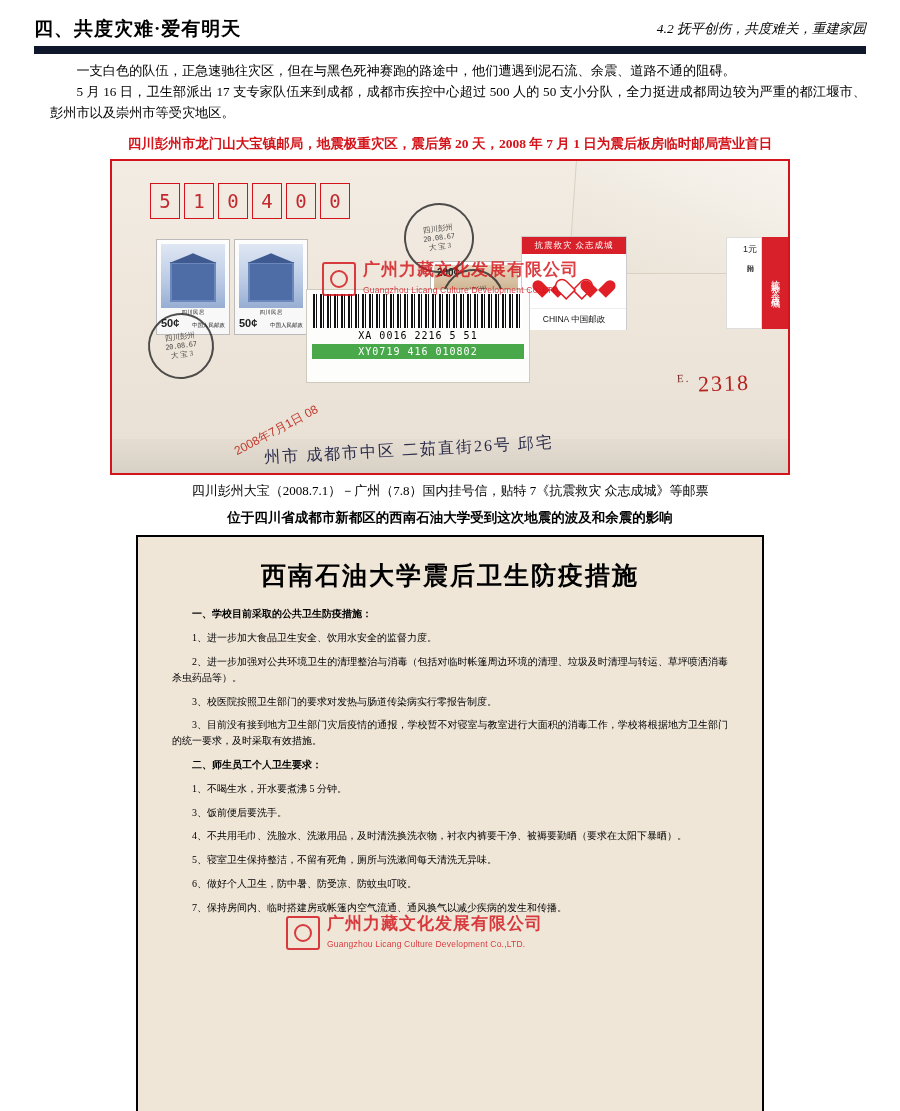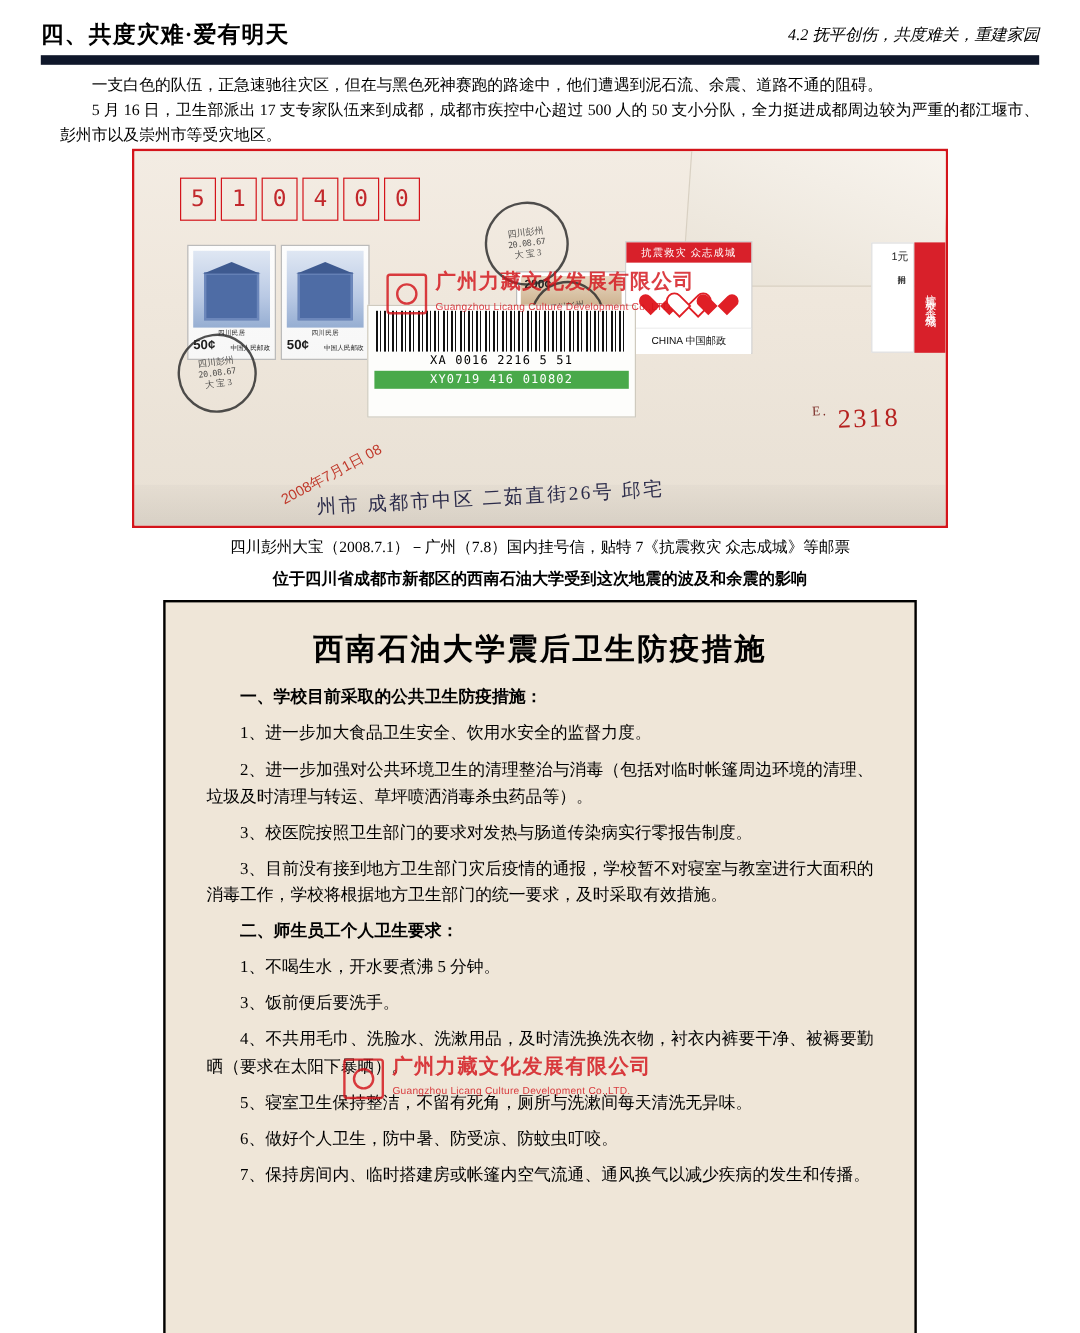--- a/index.html
+++ b/index.html
@@ -408,21 +408,21 @@
   .notice-title {
     text-align: center;
     font-size: 25px;
     font-weight: bold;
     letter-spacing: 2px;
     margin: 6px 0 14px 0;
     font-family: "Liberation Sans", sans-serif;
   }
   .notice p {
     margin: 0 0 8px 0;
-    font-size: 14px;
+    font-size: 10px;
     line-height: 1.58;
     text-align: justify;
     text-indent: 2em;
   }
   .notice p.h {
     font-weight: bold;
   }
   .notice .wm2 {
     position: absolute;
     left: 148px;
@@ -437,20 +437,21 @@
   <div class="header">
     <div class="header-title">四、共度灾难·爱有明天</div>
     <div class="header-right">4.2 抚平创伤，共度难关，重建家园</div>
   </div>
 
   <div class="intro">
     <p>一支白色的队伍，正急速驰往灾区，但在与黑色死神赛跑的路途中，他们遭遇到泥石流、余震、道路不通的阻碍。</p>
     <p>5 月 16 日，卫生部派出 17 支专家队伍来到成都，成都市疾控中心超过 500 人的 50 支小分队，全力挺进成都周边较为严重的都江堰市、彭州市以及崇州市等受灾地区。</p>
   </div>
 
+  <div class="red-caption">四川彭州市龙门山大宝镇邮局，地震极重灾区，震后第 20 天，2008 年 7 月 1 日为震后板房临时邮局营业首日</div>
 
   <div class="cover-wrap">
     <div class="envelope"></div>
     <div class="env-fold"></div>
     <div class="env-edge"></div>
 
     <div class="postcode">
       <span class="pc">5</span>
       <span class="pc">1</span>
       <span class="pc">0</span>

